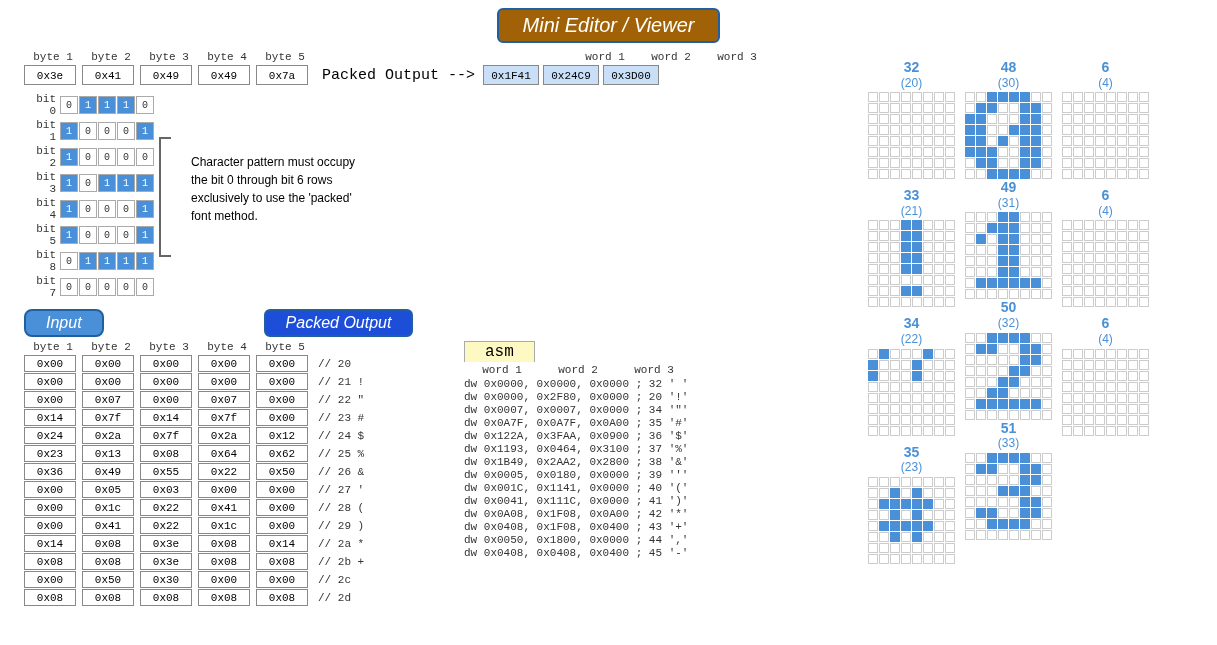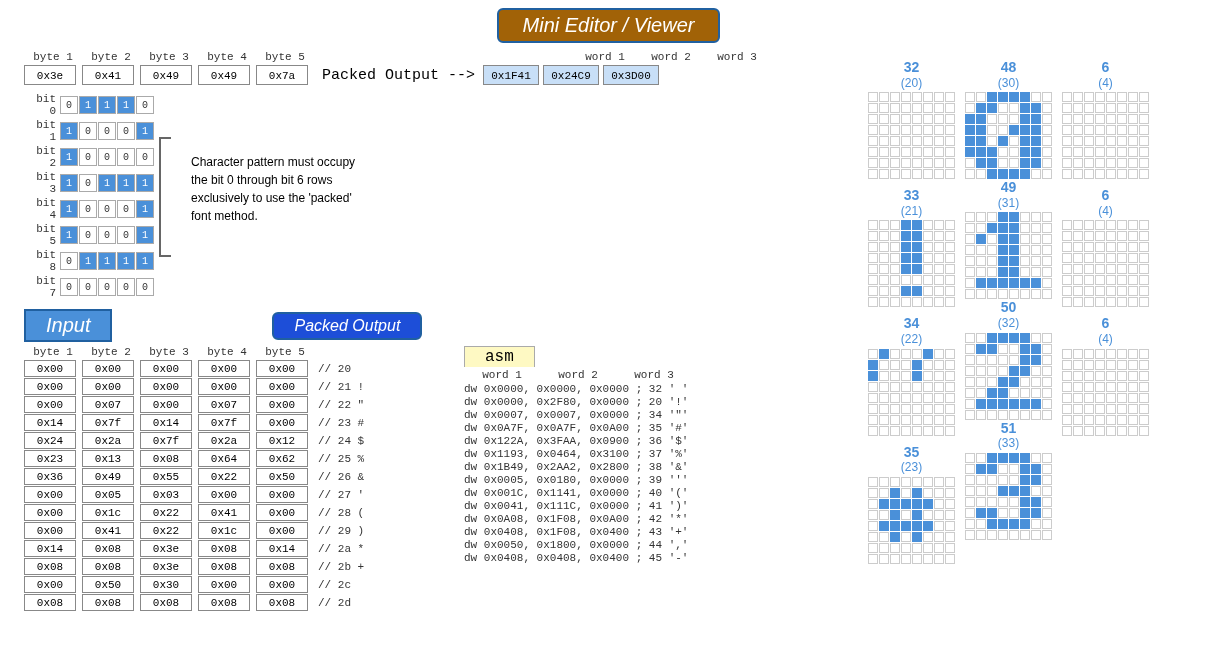--- a/index.html
+++ b/index.html
@@ -160,25 +160,25 @@
 
     
     .section-labels-row {
       display: flex;
       padding: 8px 0 4px 0;
       align-items: center;
     }
     .input-badge {
       background: #4a90d9;
       border: 2px solid #2060a0;
-      border-radius: 0;
+      border-radius: 8px;
       padding: 3px 20px;
       color: #fff;
       font-style: italic;
-      font-size: 20px;
+      font-size: 16px;
       font-family: Arial, sans-serif;
       margin-left: 24px;
     }
     .packed-output-badge {
       background: #1d4ed8;
       border: 2px solid #2060a0;
       border-radius: 6px;
       padding: 3px 20px;
       color: #fff;
       font-style: italic;

